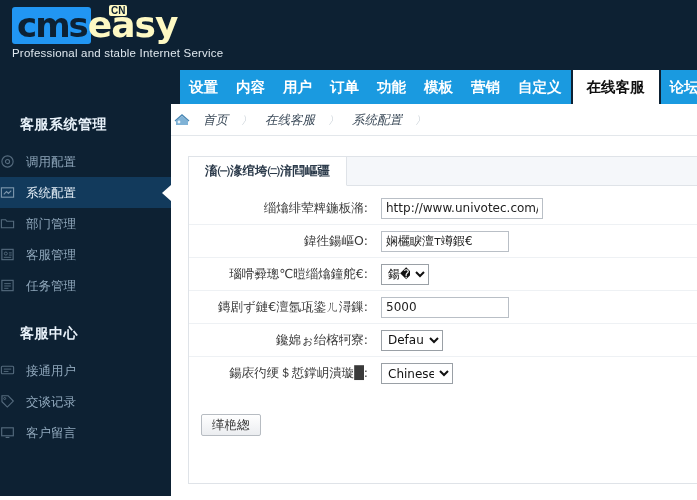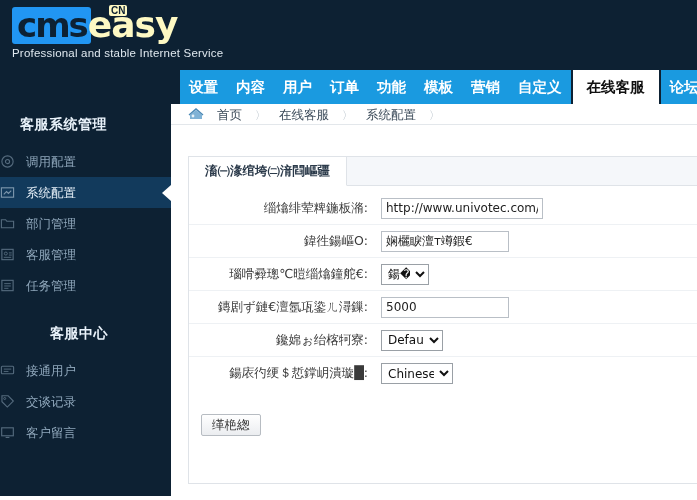--- a/index.html
+++ b/index.html
@@ -161,36 +161,37 @@
     height: 16px;
     flex: 0 0 26px;
     display: inline-flex;
     align-items: center;
     justify-content: flex-start;
     opacity: 0.55;
   }
   .side-item.active .side-ico { opacity: 0.85; }
   .side-label { line-height: 16px; }
 
-  .side-title.second { padding-top: 24px; margin-left: 30px; }
+  .side-title.second { padding-top: 24px; }
 
   
   .content {
     position: absolute;
     left: 171px; top: 104px;
     width: 526px; height: 396px;
     background: #ffffff;
   }
   .breadcrumb {
-    height: 21px;
-    display: flex;
-    align-items: center;
-    padding-left: 16px;
+    height: 32px;
+    display: flex;
+    align-items: center;
+    padding-left: 2px;
     border-bottom: 1px solid #e3e7eb;
     background: #ffffff;
+    font-style: italic;
   }
   .bc-home-ico {
     width: 18px; height: 18px;
     margin-right: 10px;
     display: inline-block;
   }
   .bc-link {
     color: #3b4a59;
     font-size: 12.5px;
     padding: 0 2px;

